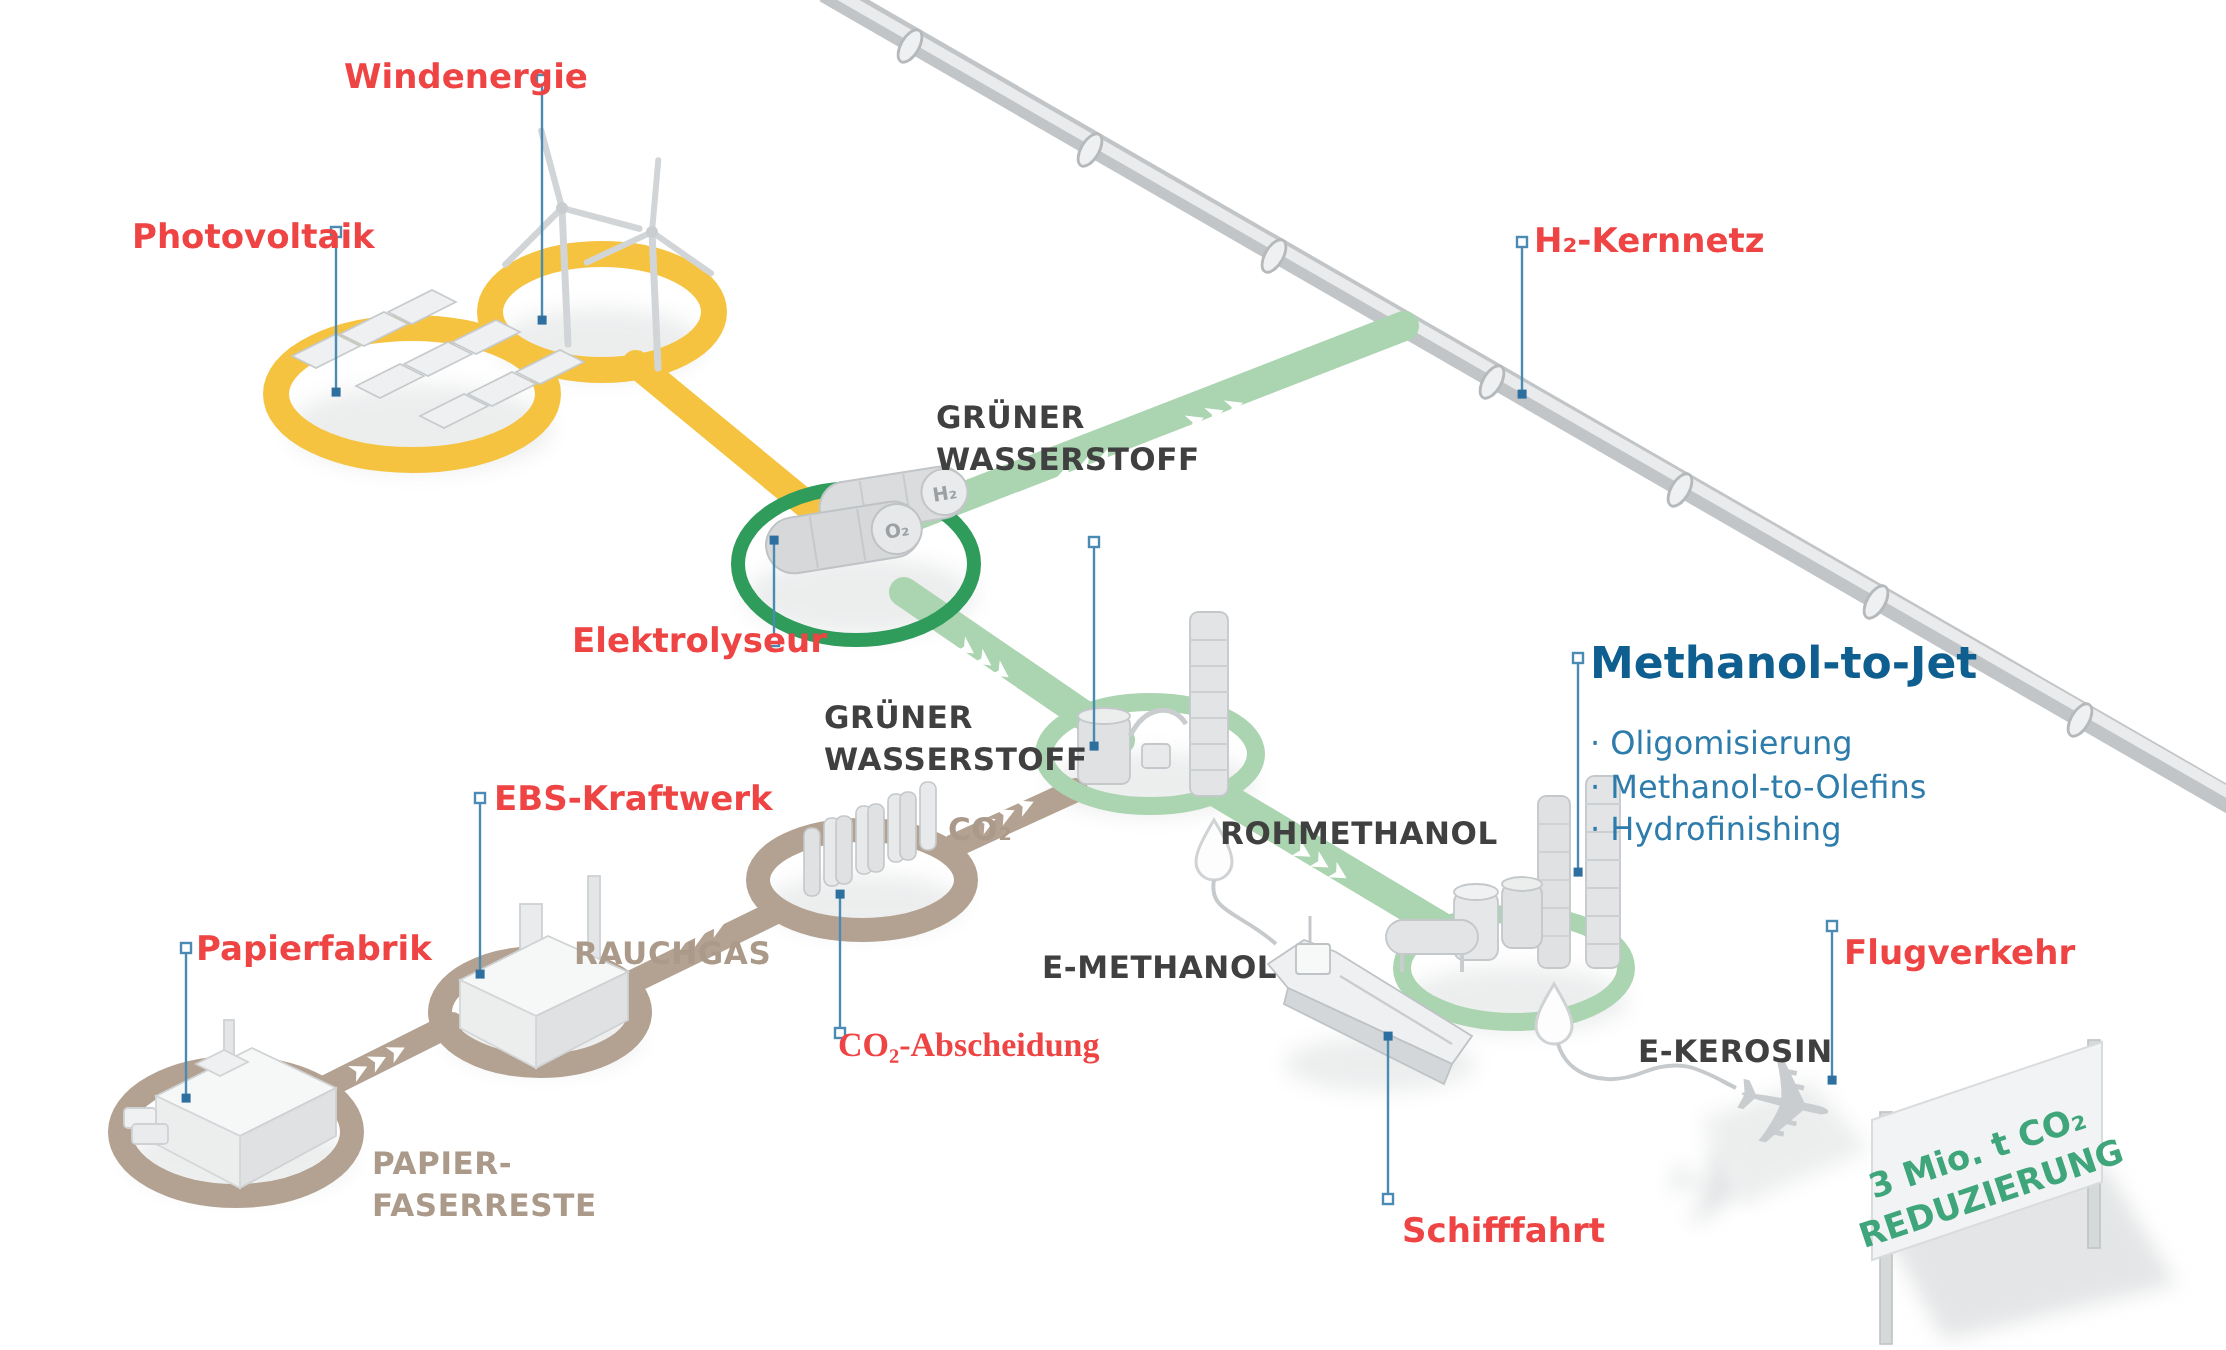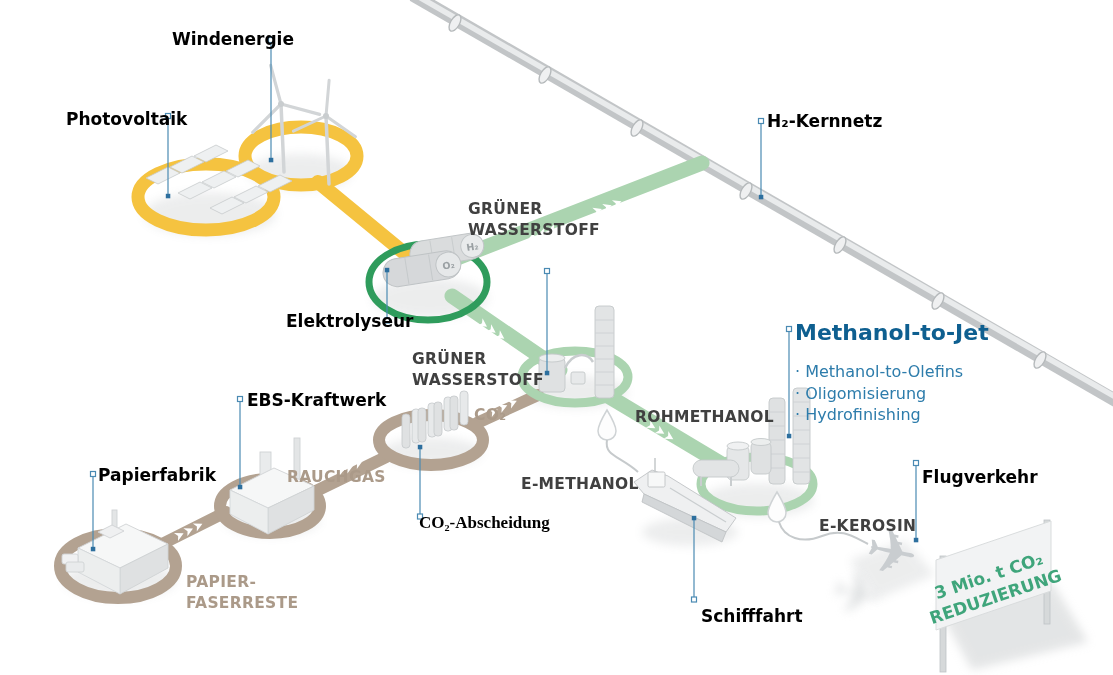--- a/index.html
+++ b/index.html
@@ -1,19 +1,19 @@
 <!DOCTYPE html>
 <html><head>
 <meta charset="utf-8">
 <style>
   html,body{margin:0;padding:0;background:#fff;}
   #stage{position:relative;width:1113px;height:675px;background:#fff;overflow:hidden;
          font-family:"DejaVu Sans","Liberation Sans",sans-serif;}
   #art{position:absolute;left:0;top:0;}
-  .lbl{position:absolute;color:#000000;font-weight:bold;font-size:17px;line-height:1.15;white-space:nowrap;}
+  .lbl{position:absolute;color:#ef4444;font-weight:bold;font-size:17px;line-height:1.15;white-space:nowrap;}
   .flow{position:absolute;font-weight:bold;font-size:15.5px;line-height:1.35;white-space:pre-line;letter-spacing:.3px;}
   .flow.yellow{color:#f5c340;}
   .flow.green{color:#404040;margin-top:23px;}
   .flow.taupe{color:#ab9a89;margin-top:26px;}
   .mtj-title{color:#0e5f90;font-weight:bold;font-size:22px;margin:0 0 16px 0;}
   .mtj-bullet{color:#2d7cab;font-weight:normal;font-size:16px;line-height:1.35;white-space:nowrap;}
   #mtj-block{position:absolute;left:795px;top:320px;}
 </style>
 </head>
 <body>
@@ -318,25 +318,25 @@
 <div class="lbl" style="left:286px;top:312px;">Elektrolyseur</div>
 <div class="flow green" style="left:412px;top:326px;">GRÜNER
 WASSERSTOFF</div>
 <div class="flow taupe" style="left:474px;top:379px;">CO₂</div>
 <div class="lbl" style="left:247px;top:391px;">EBS-Kraftwerk</div>
 <div class="flow taupe" style="left:287px;top:441px;">RAUCHGAS</div>
 <div class="lbl" style="left:98px;top:466px;">Papierfabrik</div>
 <div class="flow taupe" style="left:186px;top:546px;">PAPIER-
 FASERRESTE</div>
 <div class="lbl" style="left:419px;top:513px;font-family:Liberation Serif, serif;">CO₂-Abscheidung</div>
-<div class="flow green" style="left:635px;top:384px;">ROHMETHANOL</div>
+<div class="flow green" style="left:610px;top:384px;">ROHMETHANOL</div>
 <div class="flow green" style="left:521px;top:451px;">E-METHANOL</div>
 <div id="mtj-block">
   <div class="mtj-title">Methanol-to-Jet</div>
+  <div class="mtj-bullet">· Oligomisierung</div>
   <div class="mtj-bullet">· Methanol-to-Olefins</div>
-  <div class="mtj-bullet">· Oligomisierung</div>
   <div class="mtj-bullet">· Hydrofinishing</div>
 </div>
 <div class="flow green" style="left:819px;top:493px;">E-KEROSIN</div>
 <div class="lbl" style="left:922px;top:468px;">Flugverkehr</div>
 <div class="lbl" style="left:701px;top:584px;margin-top:23px;">Schifffahrt</div>
 
 </div>
 
 </body></html>

